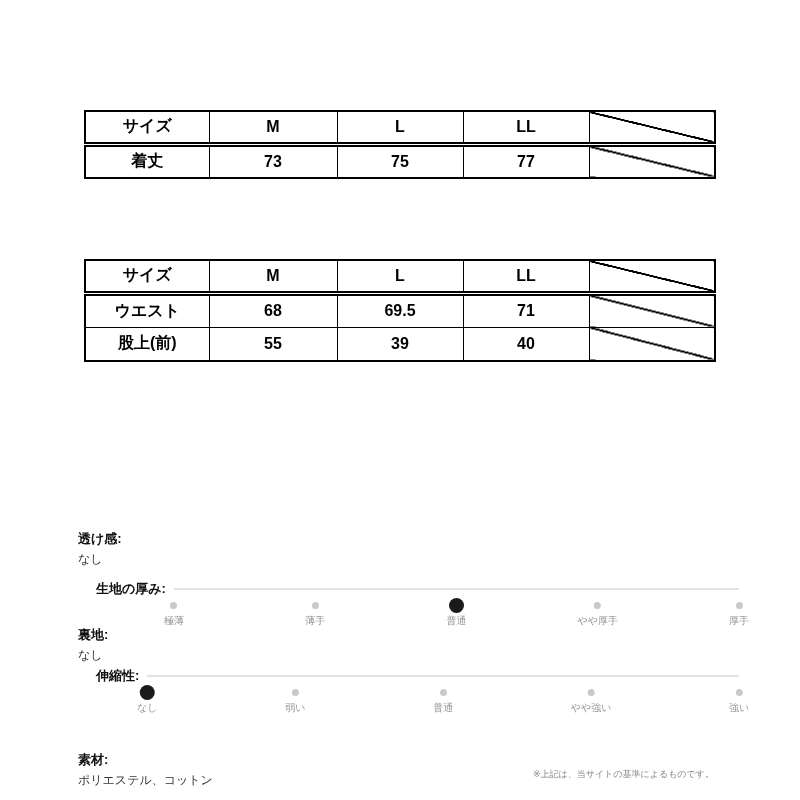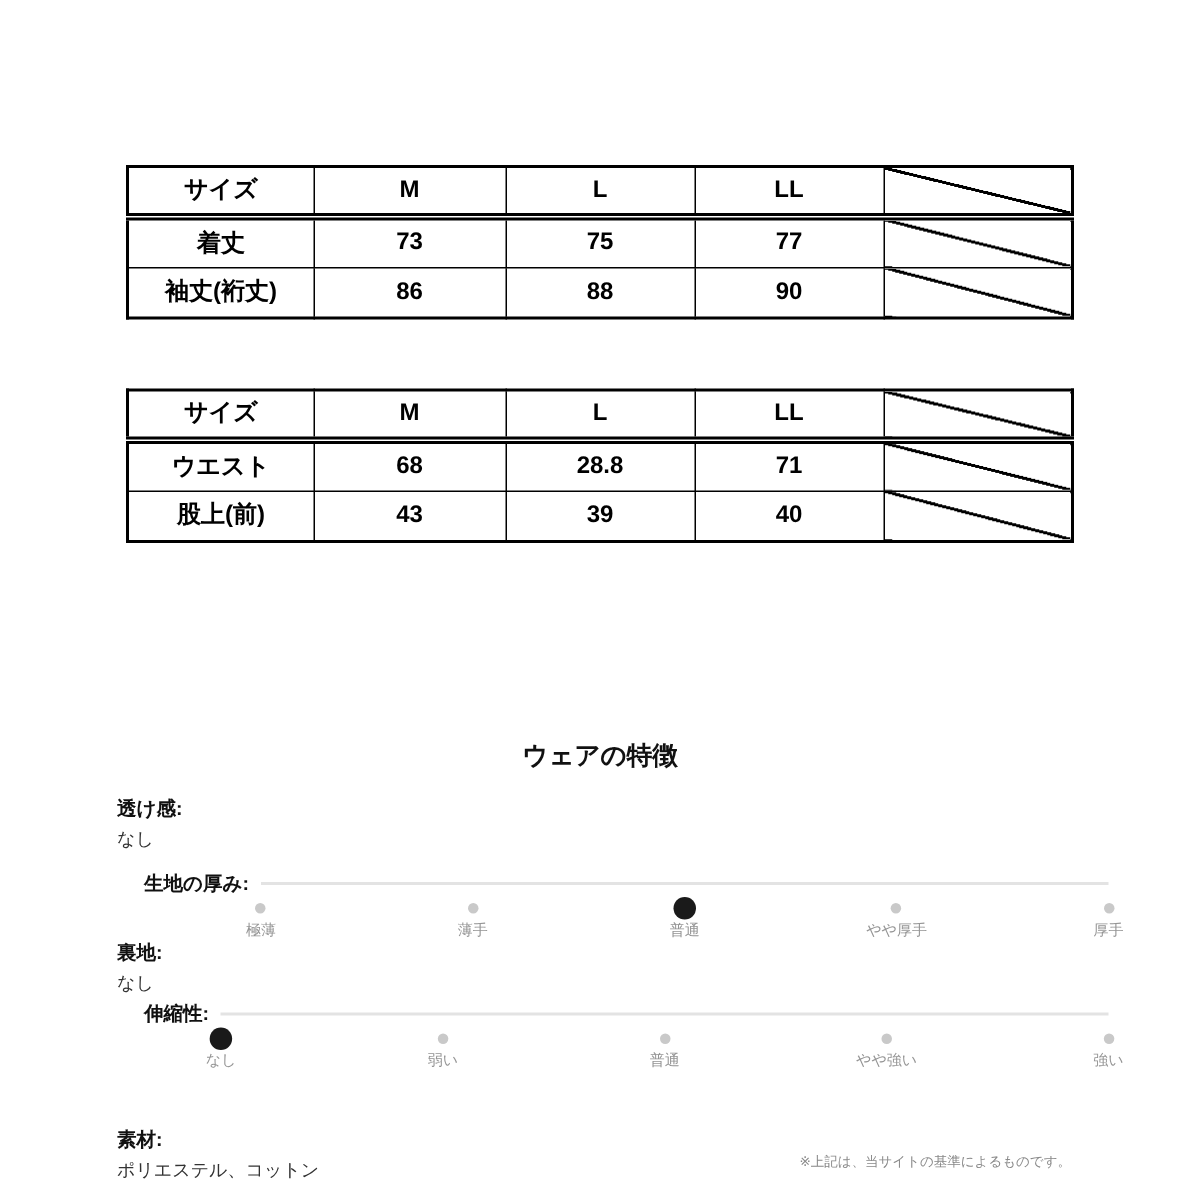--- a/index.html
+++ b/index.html
@@ -78,27 +78,20 @@
       <th>LL</th>
       <th class="diag"></th>
     </tr>
     <tr>
       <td>着丈</td>
       <td>73</td>
       <td>75</td>
       <td>77</td>
       <td class="diag"></td>
     </tr>
-    <tr>
-      <td>袖丈(裄丈)</td>
-      <td>86</td>
-      <td>88</td>
-      <td>90</td>
-      <td class="diag"></td>
-    </tr>
   </tbody>
     </table>
 
   <table class="size-table t2">
     <colgroup>
       <col style="width:124px">
         <col style="width:128px">
         <col style="width:126px">
       <col style="width:126px">
         <col style="width:126px">
@@ -107,35 +100,34 @@
         <tr class="hdr">
       <th>サイズ</th>
       <th>M</th>
       <th>L</th>
       <th>LL</th>
       <th class="diag"></th>
     </tr>
     <tr>
       <td>ウエスト</td>
       <td>68</td>
-      <td>28.8</td>
+      <td>69.5</td>
       <td>71</td>
       <td class="diag"></td>
     </tr>
     <tr>
       <td>股上(前)</td>
-      <td>43</td>
+      <td>55</td>
       <td>39</td>
       <td>40</td>
       <td class="diag"></td>
     </tr>
   </tbody>
     </table>
 
-  <h2 class="features-title">ウェアの特徴</h2>
 
   <div class="feature-block fb-sheer">
     <span class="f-label">透け感:</span>
     <span class="f-value">なし</span>
   </div>
 
   <div class="slider-row sr-thickness">
     <span class="f-label">生地の厚み:</span>
     <div class="slider-track">
       <div class="slider-line"></div>

